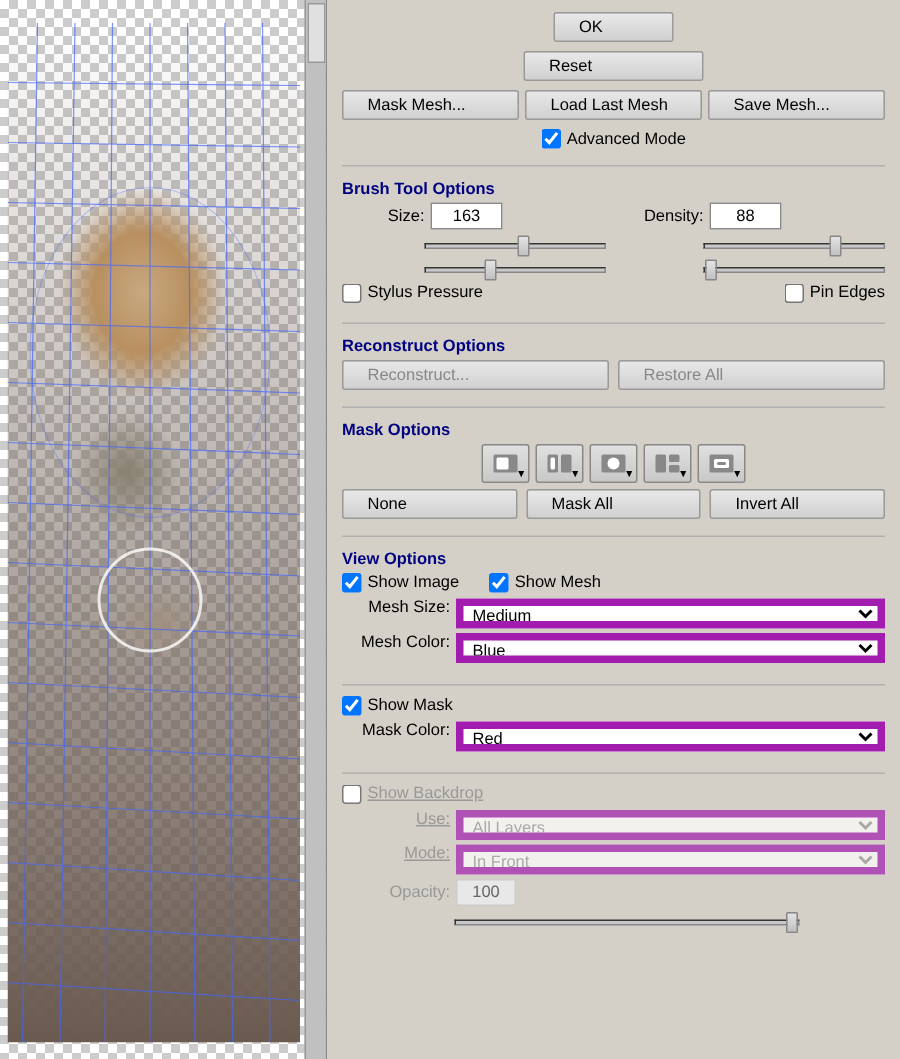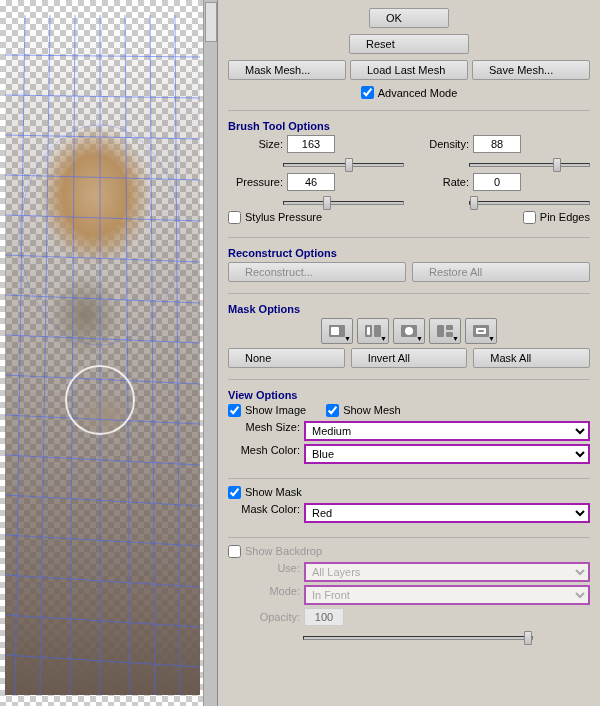--- a/index.html
+++ b/index.html
@@ -256,37 +256,38 @@
       font-size: 11px;
       min-width: 72px;
       text-align: right;
       margin-right: 4px;
     }
 
     select {
       flex: 1;
       height: 20px;
       font-size: 11px;
-      border: 2px solid #a21caf;
+      border: 5px solid #a21caf;
       background: #fff;
       padding: 0 2px;
     }
 
     
     .show-mask-section {
       margin-bottom: 4px;
     }
 
     
     .show-backdrop-section {
       margin-bottom: 4px;
     }
 
     .disabled-label {
       color: #999;
+      text-decoration: underline;
     }
 
     .divider {
       height: 1px;
       background: #b0b0b0;
       margin: 3px 0;
     }
 
     
     .opacity-row {
@@ -436,30 +437,20 @@
 
     <div style="display:flex; gap:10px; margin-bottom:4px;">
       <div style="flex:1; padding-left:55px;">
         <input type="range" min="0" max="100" value="55" style="">
       </div>
       <div style="flex:1; padding-left:55px;">
         <input type="range" min="0" max="100" value="75" style="">
       </div>
     </div>
 
-    <div class="two-col-row">
-      <div>
-        <span class="form-label">Pressure:</span>
-        <input type="text" class="form-input" value="46" style="">
-      </div>
-      <div>
-        <span class="form-label">Rate:</span>
-        <input type="text" class="form-input" value="0" style="">
-      </div>
-    </div>
 
     <div style="display:flex; gap:10px; margin-bottom:4px;">
       <div style="flex:1; padding-left:55px;">
         <input type="range" min="0" max="100" value="35" style="">
       </div>
       <div style="flex:1; padding-left:55px;">
         <input type="range" min="0" max="100" value="0" style="">
       </div>
     </div>
 
@@ -527,22 +518,22 @@
           <rect x="2" y="2" width="16" height="12" fill="#888" rx="1"></rect>
           <rect x="5" y="5" width="10" height="6" fill="#fff" rx="1"></rect>
           <rect x="7" y="7" width="6" height="2" fill="#888" rx="1"></rect>
         </svg>
         <span class="dropdown-arrow">▼</span>
       </div>
     </div>
 
     <div class="mask-buttons-row">
       <button class="btn">None</button>
+      <button class="btn">Mask All</button>
       <button class="btn">Invert All</button>
-      <button class="btn">Mask All</button>
     </div>
   </div>
 
   <div class="divider"></div>
 
   <div class="view-options">
     <div class="section-header">View Options</div>
 
     <div class="show-row">
       <div class="checkbox-row">

